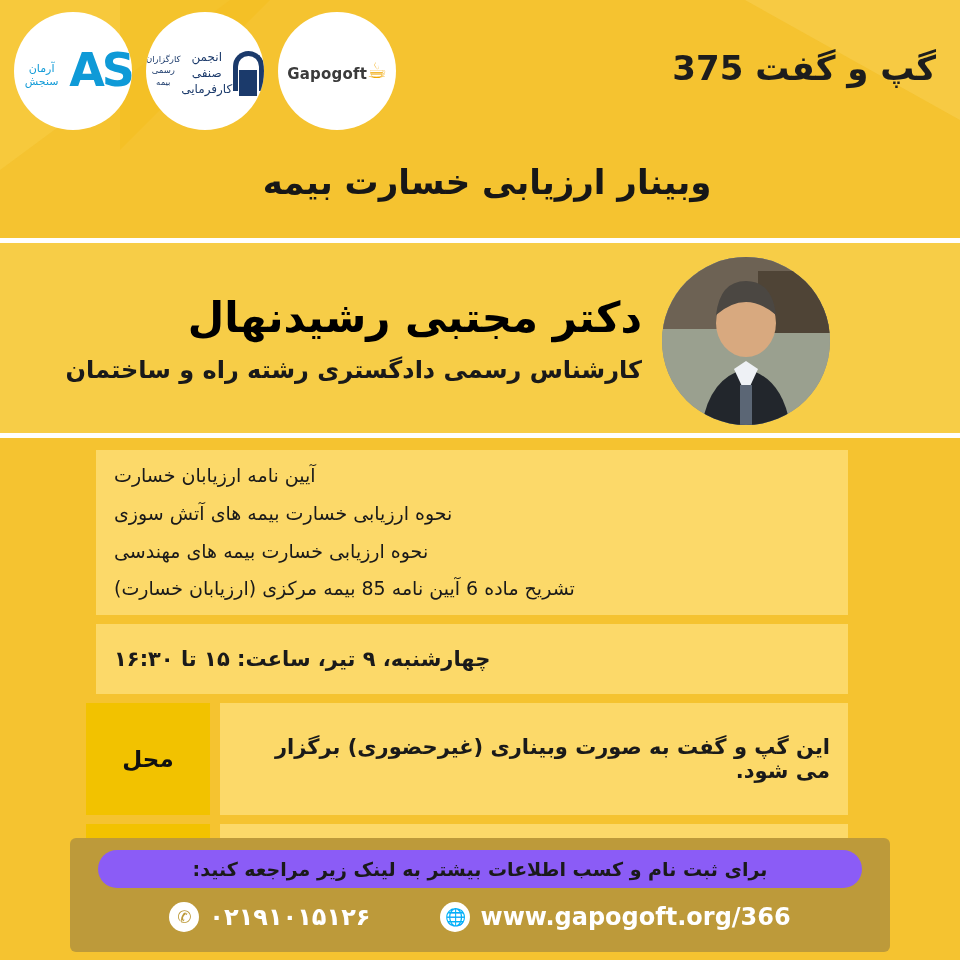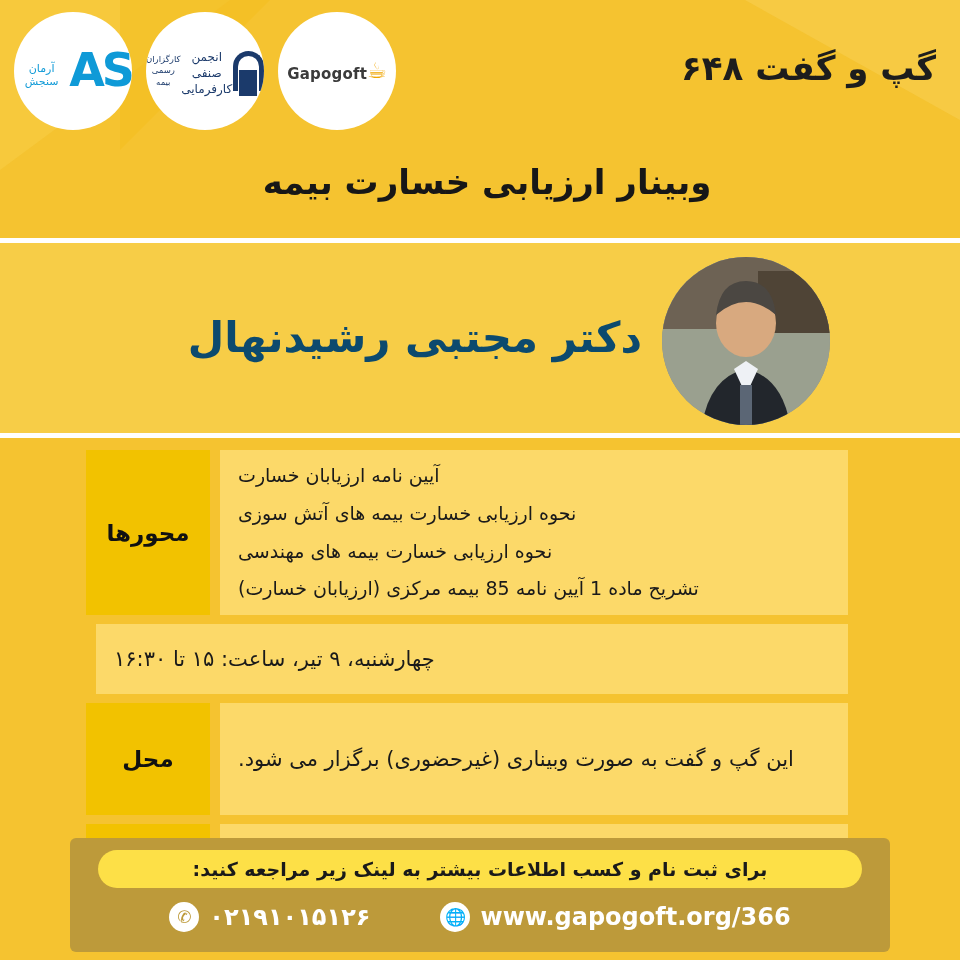--- a/index.html
+++ b/index.html
@@ -109,21 +109,21 @@
   .speaker-photo svg { display: block; width: 168px; height: 168px; }
   .speaker-text {
     position: absolute;
     right: 318px; left: 40px;
     text-align: right;
     direction: rtl;
   }
   .speaker-name {
     font-size: 42px;
     font-weight: bold;
-    color: #0c4a6e;
+    color: #000000;
     line-height: 1.25;
   }
   .speaker-role {
     font-size: 24px;
     font-weight: bold;
     color: #1a1a1a;
     margin-top: 12px;
   }
 
   
@@ -152,37 +152,37 @@
     color: #1a1a1a;
     font-size: 19px;
     display: flex;
     flex-direction: column;
     justify-content: center;
     align-items: flex-end;
     padding: 12px 18px;
     gap: 10px;
     margin-left: 10px;
   }
-  .row-value.single { font-size: 21px; font-weight: normal; padding: 16px 18px; }
+  .row-value.single { font-size: 21px; font-weight: bold; padding: 16px 18px; }
   .row-tall { min-height: 165px; }
   .row-med { min-height: 70px; }
   .bullet-line { line-height: 1.45; }
 
   
   .footer {
     position: absolute;
     left: 70px; right: 70px; bottom: 8px;
     height: 114px;
     background: #bd9a3a;
     border-radius: 6px;
     padding: 12px 16px 10px 16px;
     direction: rtl;
   }
   .footer-pill {
-    background: #fde047;
+    background: #8b5cf6;
     border-radius: 22px;
     height: 38px;
     display: flex;
     align-items: center;
     justify-content: center;
     color: #1a1a1a;
     font-size: 19px;
     font-weight: bold;
     margin: 0 12px;
   }
@@ -225,52 +225,52 @@
         <div class="logo-anj-mark"></div>
         <div class="logo-anj-t1">انجمن صنفی کارفرمایی</div>
         <div class="logo-anj-t2">کارگزاران رسمی بیمه</div>
       </div>
       <div class="logo">
         <div class="logo-as-mark">AS</div>
         <div class="logo-as-text">آرمان سنجش</div>
       </div>
     </div>
 
-    <div class="gap-number">گپ و گفت ۶۴۸</div>
+    <div class="gap-number">گپ و گفت 375</div>
     <div class="webinar-title">وبینار ارزیابی خسارت بیمه</div>
   </div>
 
   <div class="speaker-band">
     <div class="speaker-photo">
       <svg viewBox="0 0 168 168" xmlns="http://www.w3.org/2000/svg" aria-hidden="true">
         <rect width="168" height="168" fill="#9aa08f"></rect>
         <rect x="0" y="0" width="168" height="72" fill="#6d6254"></rect>
         <rect x="96" y="14" width="72" height="62" fill="#4f4436"></rect>
         <ellipse cx="84" cy="66" rx="30" ry="34" fill="#d8a97f"></ellipse>
         <path d="M54 58 q30 -26 60 0 q-4 -34 -30 -34 q-26 0 -30 34z" fill="#4b4742"></path>
         <path d="M40 168 q8 -48 44 -56 q36 8 44 56 z" fill="#22262c"></path>
         <path d="M72 112 l12 26 l12 -26 l-12 -8 z" fill="#eef1f5"></path>
         <rect x="78" y="128" width="12" height="40" fill="#5b6675"></rect>
       </svg>
     </div>
     <div class="speaker-text">
       <div class="speaker-name">دکتر مجتبی رشیدنهال</div>
+      <div class="speaker-role">کارشناس رسمی دادگستری رشته راه و ساختمان</div>
     </div>
   </div>
 
   <div class="details">
 
     <div class="row row-tall">
       <div class="row-value">
         <div class="bullet-line">آیین نامه ارزیابان خسارت</div>
         <div class="bullet-line">نحوه ارزیابی خسارت بیمه های آتش سوزی</div>
         <div class="bullet-line">نحوه ارزیابی خسارت بیمه های مهندسی</div>
-        <div class="bullet-line">تشریح ماده 1 آیین نامه 85 بیمه مرکزی (ارزیابان خسارت)</div>
-      </div>
-      <div class="row-label">محورها</div>
+        <div class="bullet-line">تشریح ماده 6 آیین نامه 85 بیمه مرکزی (ارزیابان خسارت)</div>
+      </div>
     </div>
 
     <div class="row row-med">
       <div class="row-value single">چهارشنبه، ۹ تیر، ساعت: ۱۵ تا ۱۶:۳۰</div>
     </div>
 
     <div class="row" style="min-height:112px">
       <div class="row-value single">این گپ و گفت به صورت وبیناری (غیرحضوری) برگزار می شود.</div>
       <div class="row-label">محل</div>
     </div>

